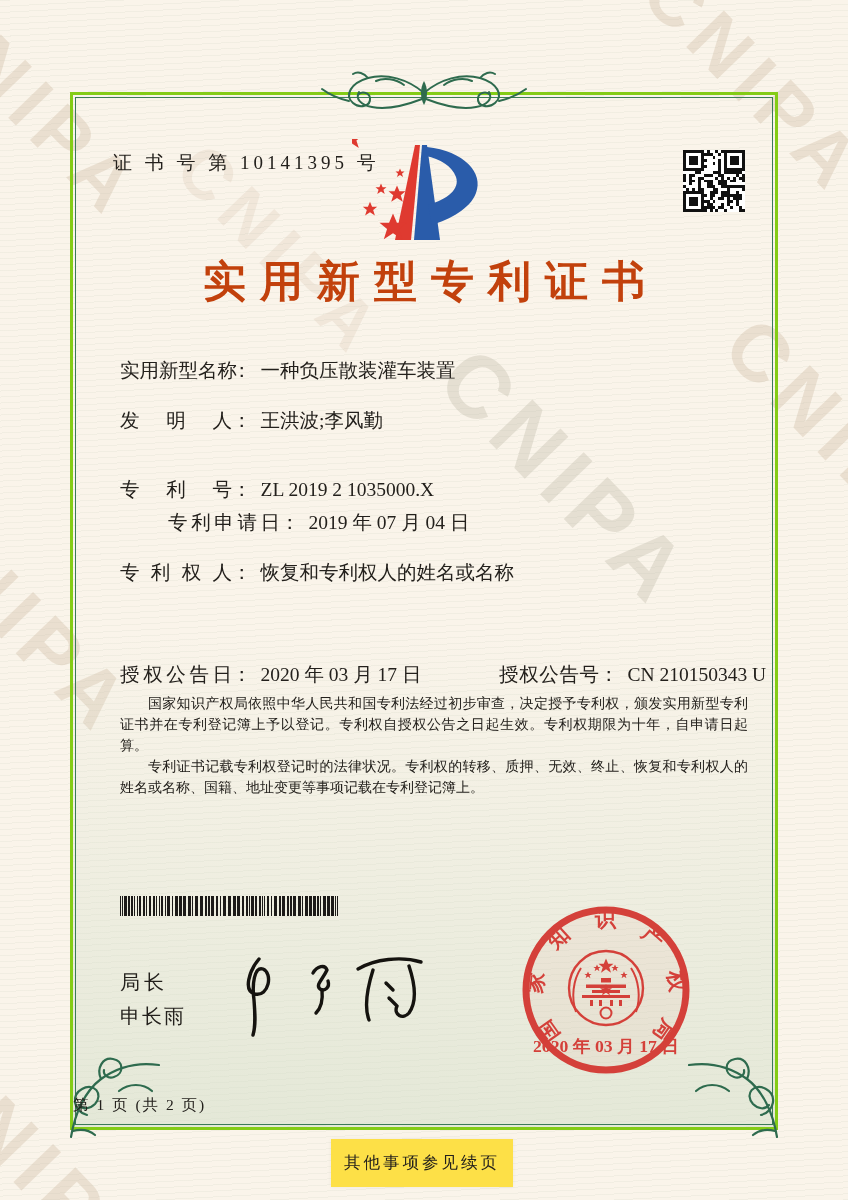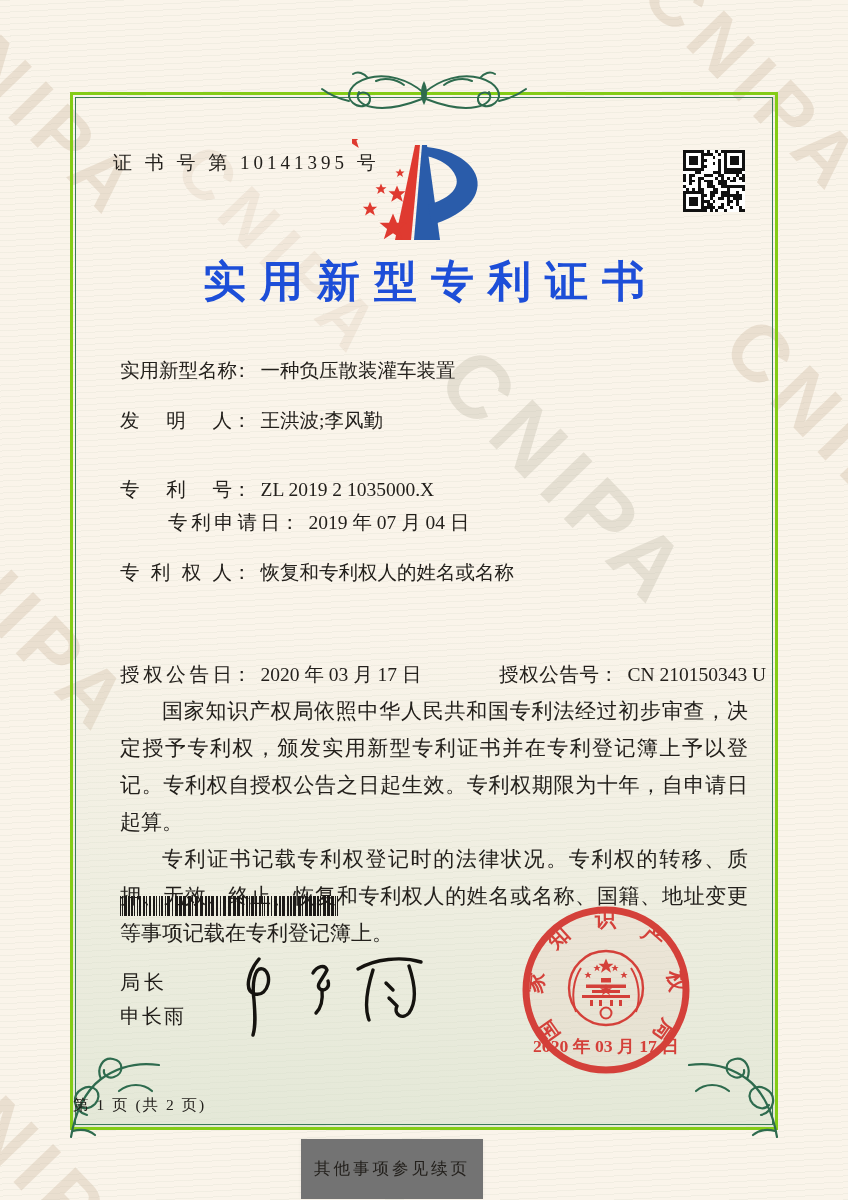--- a/index.html
+++ b/index.html
@@ -20,39 +20,39 @@
          background:linear-gradient(180deg, rgba(233,238,224,0) 52%, rgba(210,222,200,0.55) 100%);}
   .orn-top{position:absolute;left:50%;top:-34px;transform:translateX(-50%);width:260px;height:64px;}
   .orn-bl{position:absolute;left:-10px;bottom:-14px;width:100px;height:92px;}
   .orn-br{position:absolutely;right:-10px;bottom:-14px;width:100px;height:92px;}
   .orn-br{position:absolute;}
   
   .cert-no{position:absolute;left:40px;top:55px;font-size:19px;letter-spacing:4px;}
   .logo{position:absolute;left:279px;top:44px;width:146px;height:120px;}
   .qr{position:absolute;left:610px;top:55px;width:62px;height:62px;}
   .title{position:absolute;left:0;top:158px;width:100%;text-align:center;
-         font-size:43px;font-weight:700;letter-spacing:14px;text-indent:14px;color:#1d4ed8;}
+         font-size:43px;font-weight:700;letter-spacing:14px;text-indent:14px;color:#c2410c;}
   .frow{position:absolute;left:47px;height:26px;font-size:19.5px;white-space:nowrap;}
   .flabel{display:inline-block;width:112px;text-align:justify;text-align-last:justify;
           vertical-align:top;word-break:keep-all;}
   .fcolon{display:inline-block;}
   .fvalue{display:inline-block;margin-left:9px;text-align:right;}
   .fpair2{position:absolute;left:335px;top:0;white-space:nowrap;}
   .fpair2 .flabel{width:100px;margin-left:44px;}
-  .paras{position:absolute;left:47px;top:598px;width:628px;font-size:21px;
-         line-height:37px;text-align:justify;}
+  .paras{position:absolute;left:47px;top:598px;width:628px;font-size:14px;
+         line-height:21px;text-align:justify;}
   .paras p{margin:0;text-indent:2em;}
   .barcode{position:absolute;left:47px;top:801px;width:222px;height:20px;}
   .sig-title{position:absolute;left:47px;top:874px;font-size:20px;letter-spacing:4px;}
   .sig-name{position:absolute;left:47px;top:908px;font-size:20px;letter-spacing:2px;}
   .signature{position:absolute;left:150px;top:848px;width:225px;height:98px;}
   .seal{position:absolute;left:442px;top:804px;width:182px;height:182px;opacity:0.93;}
   .page-info{position:absolute;left:0;top:1000px;width:100%;text-align:left;font-size:15.5px;letter-spacing:2px;}
-  .bottom-note{position:absolute;left:392px;top:1139px;transform:translateX(-50%);
-         background:#737373;padding:19px 13px;font-size:16.5px;letter-spacing:3px;z-index:3;
+  .bottom-note{position:absolute;left:422px;top:1139px;transform:translateX(-50%);
+         background:#fde047;padding:13px 13px;font-size:16.5px;letter-spacing:3px;z-index:3;
          box-shadow:0 0 4px rgba(0,0,0,0.05);}
 </style>
 </head>
 <body>
 
 <div class="page">
   <div class="texture"></div>
 
   <div class="wm" style="left:-35px;top:-28px;font-size:76px;">CNIPA</div>
   <div class="wm" style="left:218px;top:128px;font-size:70px;color:rgba(198,174,148,0.18);">CNIPA</div>

